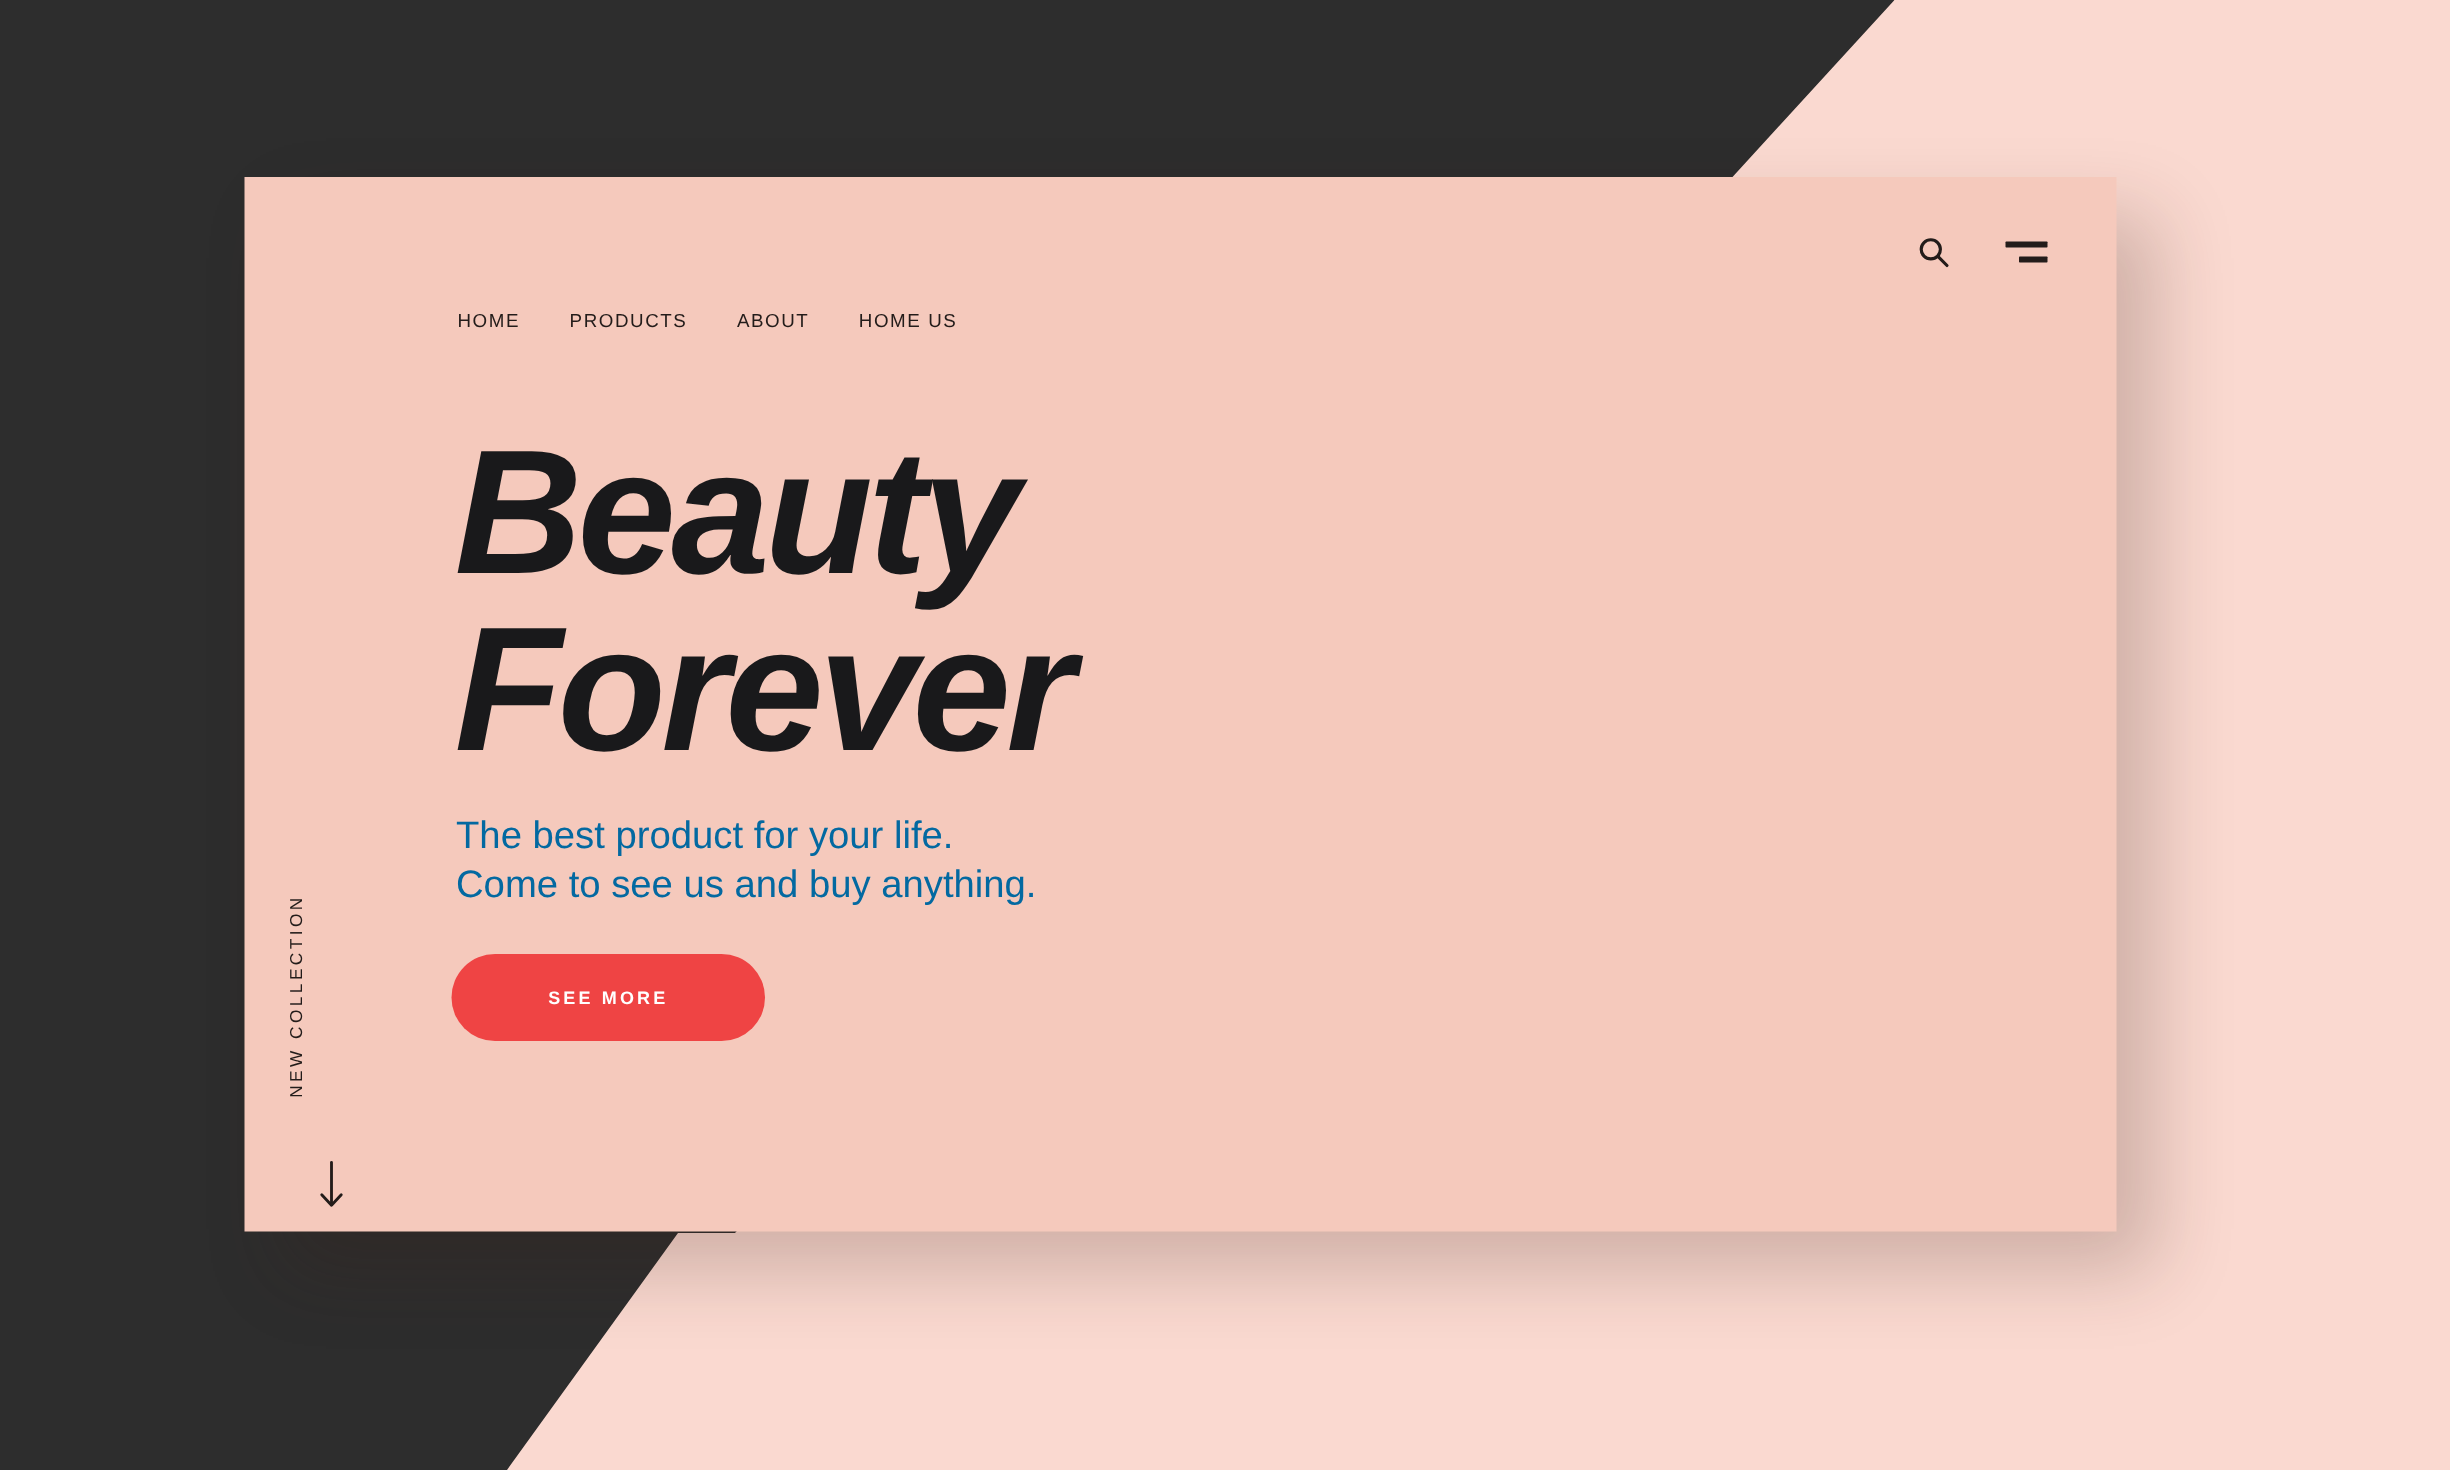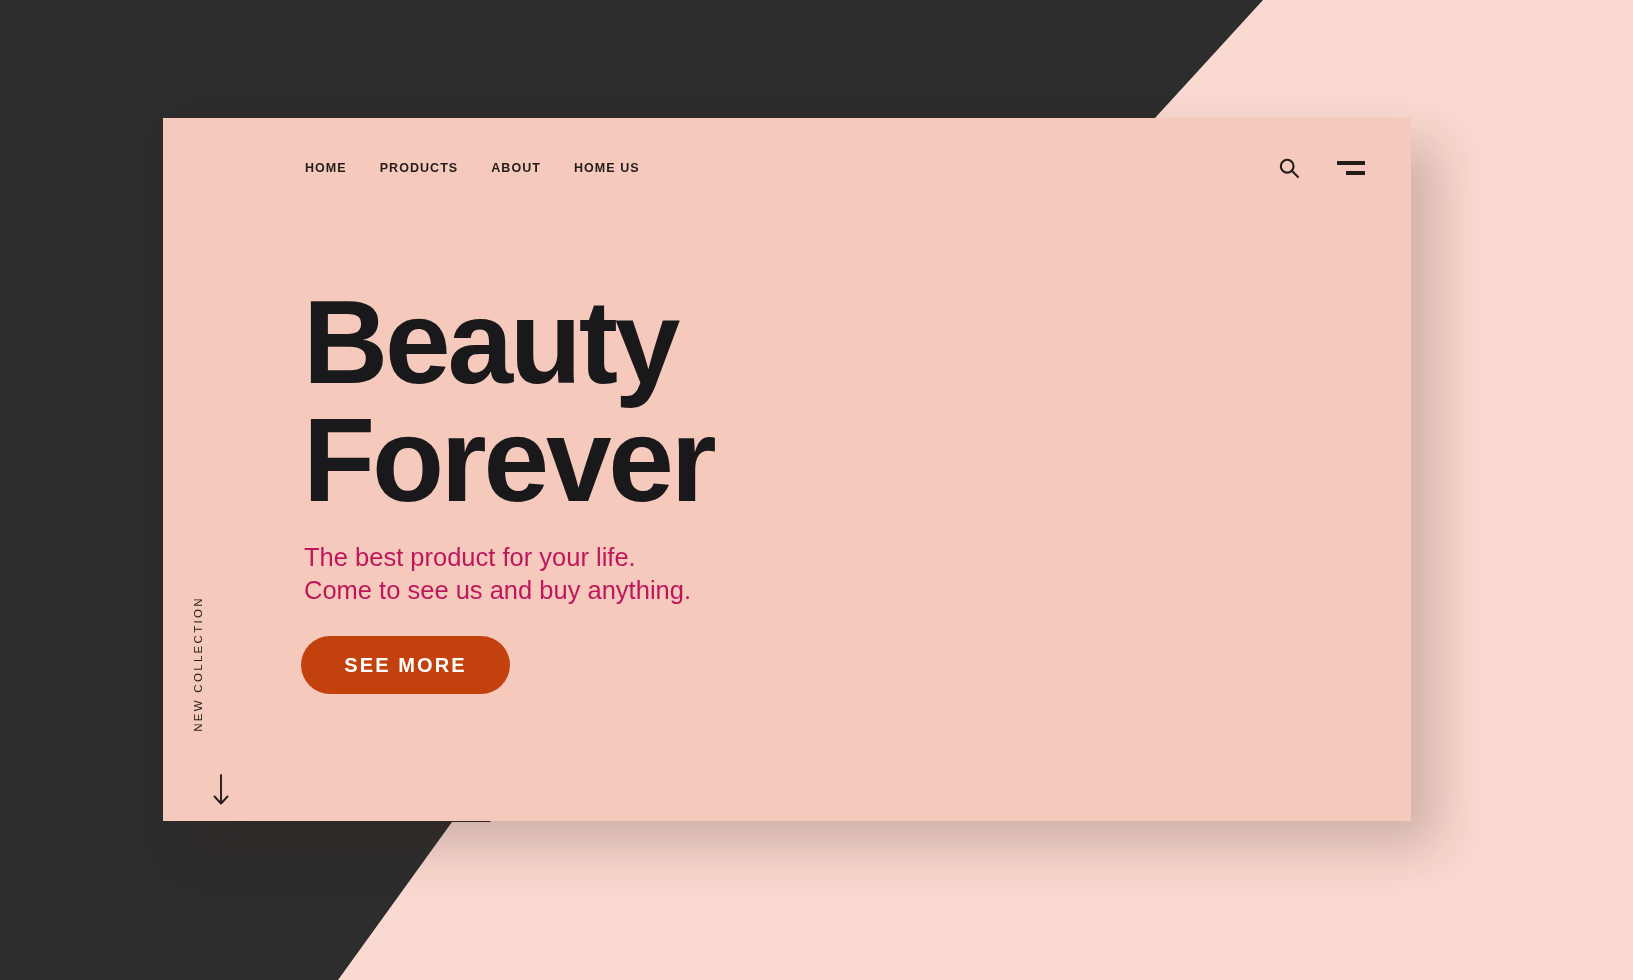--- a/index.html
+++ b/index.html
@@ -40,27 +40,28 @@
   
   .nav {
     position:absolute;
     left:142px; top:44px;
     display:flex;
     align-items:center;
     gap:0px;
   }
   .nav-item {
     font-size:12.5px;
-    font-weight:bold;
+    font-weight:normal;
     letter-spacing:1.05px;
     color:#231c1a;
     text-decoration:none;
     white-space:nowrap;
     cursor:pointer;
     line-height:1;
+    margin-top:46px;
   }
   .nav-item + .nav-item { margin-left:33px; }
   
   .top-icons {
     position:absolute;
     right:46px; top:38px;
     display:flex;
     align-items:center;
     gap:36px;
   }
@@ -85,40 +86,41 @@
   
   .headline {
     position:absolute;
     left:140px; top:165px;
     font-size:118px;
     font-weight:bold;
     line-height:1.0;
     letter-spacing:-3.2px;
     color:#19191b;
     white-space:pre-line;
+    font-style:italic;
   }
   
   .subtitle {
     position:absolute;
     left:141px; top:423px;
     font-size:25.5px;
     line-height:1.28;
-    color:#be185d;
+    color:#0369a1;
     white-space:pre-line;
   }
   
   .cta {
     position:absolute;
     left:138px; top:518px;
     width:209px; height:58px;
-    background:#c2410c;
+    background:#ef4444;
     border:none;
     border-radius:29px;
     color:#ffffff;
-    font-size:20px;
+    font-size:12px;
     font-weight:bold;
     letter-spacing:2.1px;
     cursor:pointer;
     font-family:"Liberation Sans", sans-serif;
   }
   
   .vertical-label {
     position:absolute;
     left:-35px; top:540px;
     width:140px;

